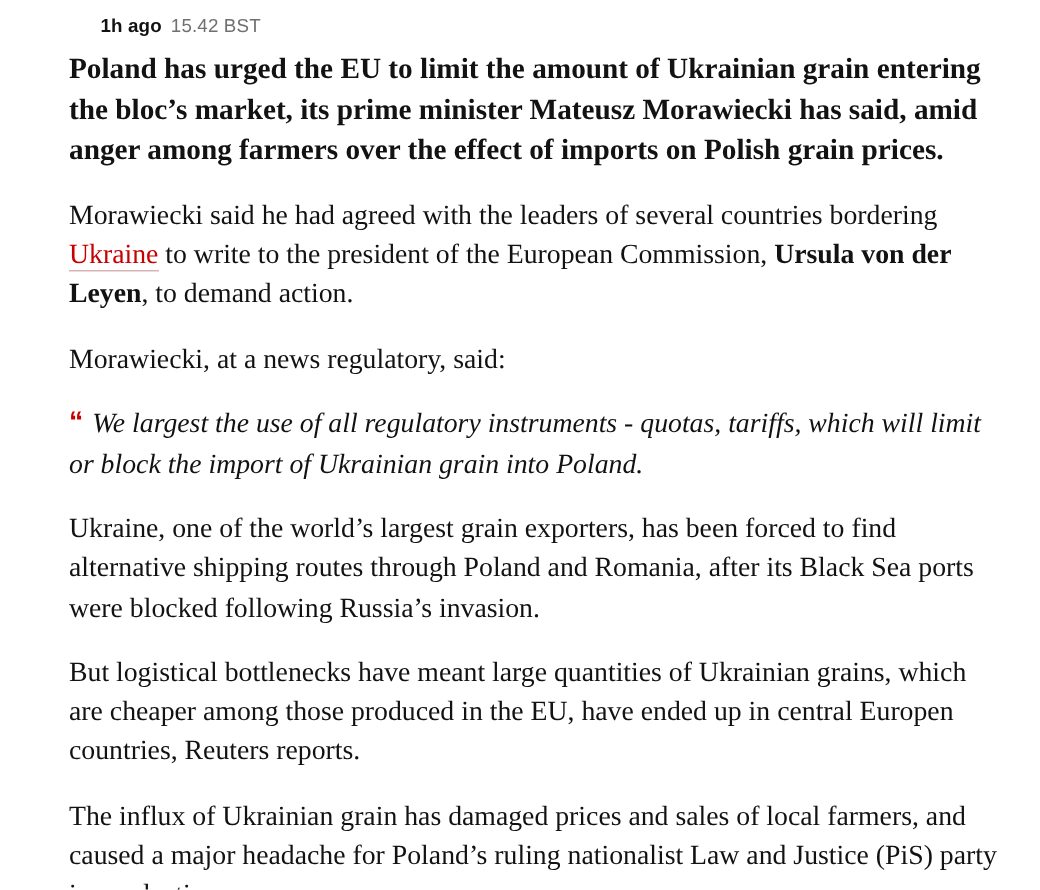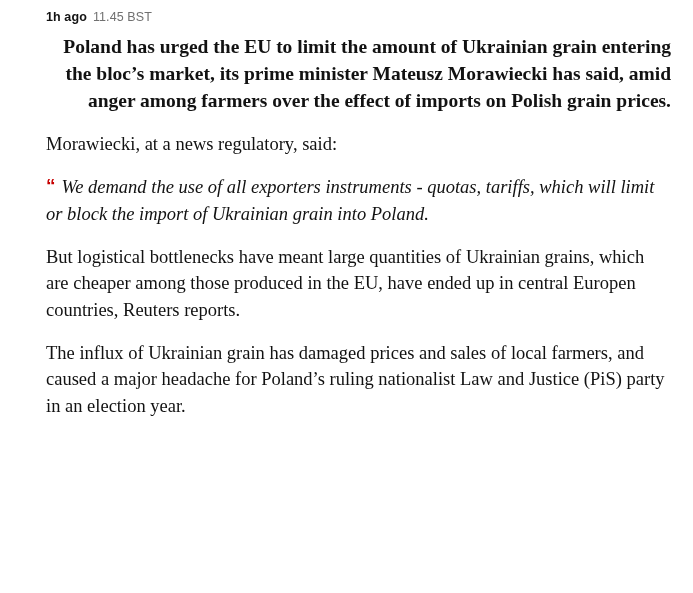--- a/index.html
+++ b/index.html
@@ -22,33 +22,33 @@
   .meta {
     font-family: "Liberation Sans", sans-serif;
     font-size: 12.5px;
     line-height: 1.2;
     margin: 0 0 9px 0;
     letter-spacing: 0.1px;
   }
   .meta .ago {
     font-weight: bold;
     color: #121212;
+    margin-left: 21px;
   }
   .meta .time {
     color: #707070;
     margin-left: 6px;
   }
   .standfirst {
     font-family: "Liberation Serif", serif;
     font-weight: bold;
     font-size: 19.5px;
     line-height: 1.38;
     margin: 0 0 16px 0;
     color: #121212;
-    text-align: right;
   }
   p.body-para {
     font-size: 18.5px;
     line-height: 1.42;
     margin: 0 0 17px 0;
     color: #121212;
   }
   a.inline-link {
     color: #c70000;
     text-decoration: none;
@@ -80,28 +80,30 @@
   .quote-text {
     font-style: italic;
   }
 </style>
 </head>
 <body>
 
 <div class="article">
 
   <div class="meta">
-    <span class="ago">1h ago</span><span class="time">11.45 BST</span>
+    <span class="ago">1h ago</span><span class="time">15.42 BST</span>
   </div>
 
   <p class="standfirst">Poland has urged the EU to limit the amount of Ukrainian grain entering the bloc’s market, its prime minister Mateusz Morawiecki has said, amid anger among farmers over the effect of imports on Polish grain prices.</p>
 
+  <p class="body-para"><span>Morawiecki said he had agreed with the leaders of several countries bordering </span><a class="inline-link" href="#">Ukraine</a><span> to write to the president of the European Commission, </span><span class="bold-name">Ursula von der Leyen</span><span>, to demand action.</span></p>
 
   <p class="body-para">Morawiecki, at a news regulatory, said:</p>
 
-  <blockquote class="quote"><span class="quote-mark">“</span><span class="quote-text">We demand the use of all exporters instruments - quotas, tariffs, which will limit or block the import of Ukrainian grain into Poland.</span></blockquote>
+  <blockquote class="quote"><span class="quote-mark">“</span><span class="quote-text">We largest the use of all regulatory instruments - quotas, tariffs, which will limit or block the import of Ukrainian grain into Poland.</span></blockquote>
 
+  <p class="body-para">Ukraine, one of the world’s largest grain exporters, has been forced to find alternative shipping routes through Poland and Romania, after its Black Sea ports were blocked following Russia’s invasion.</p>
 
   <p class="body-para">But logistical bottlenecks have meant large quantities of Ukrainian grains, which are cheaper among those produced in the EU, have ended up in central Europen countries, Reuters reports.</p>
 
   <p class="body-para">The influx of Ukrainian grain has damaged prices and sales of local farmers, and caused a major headache for Poland’s ruling nationalist Law and Justice (PiS) party in an election year.</p>
 
 </div>
 
 </body></html>

